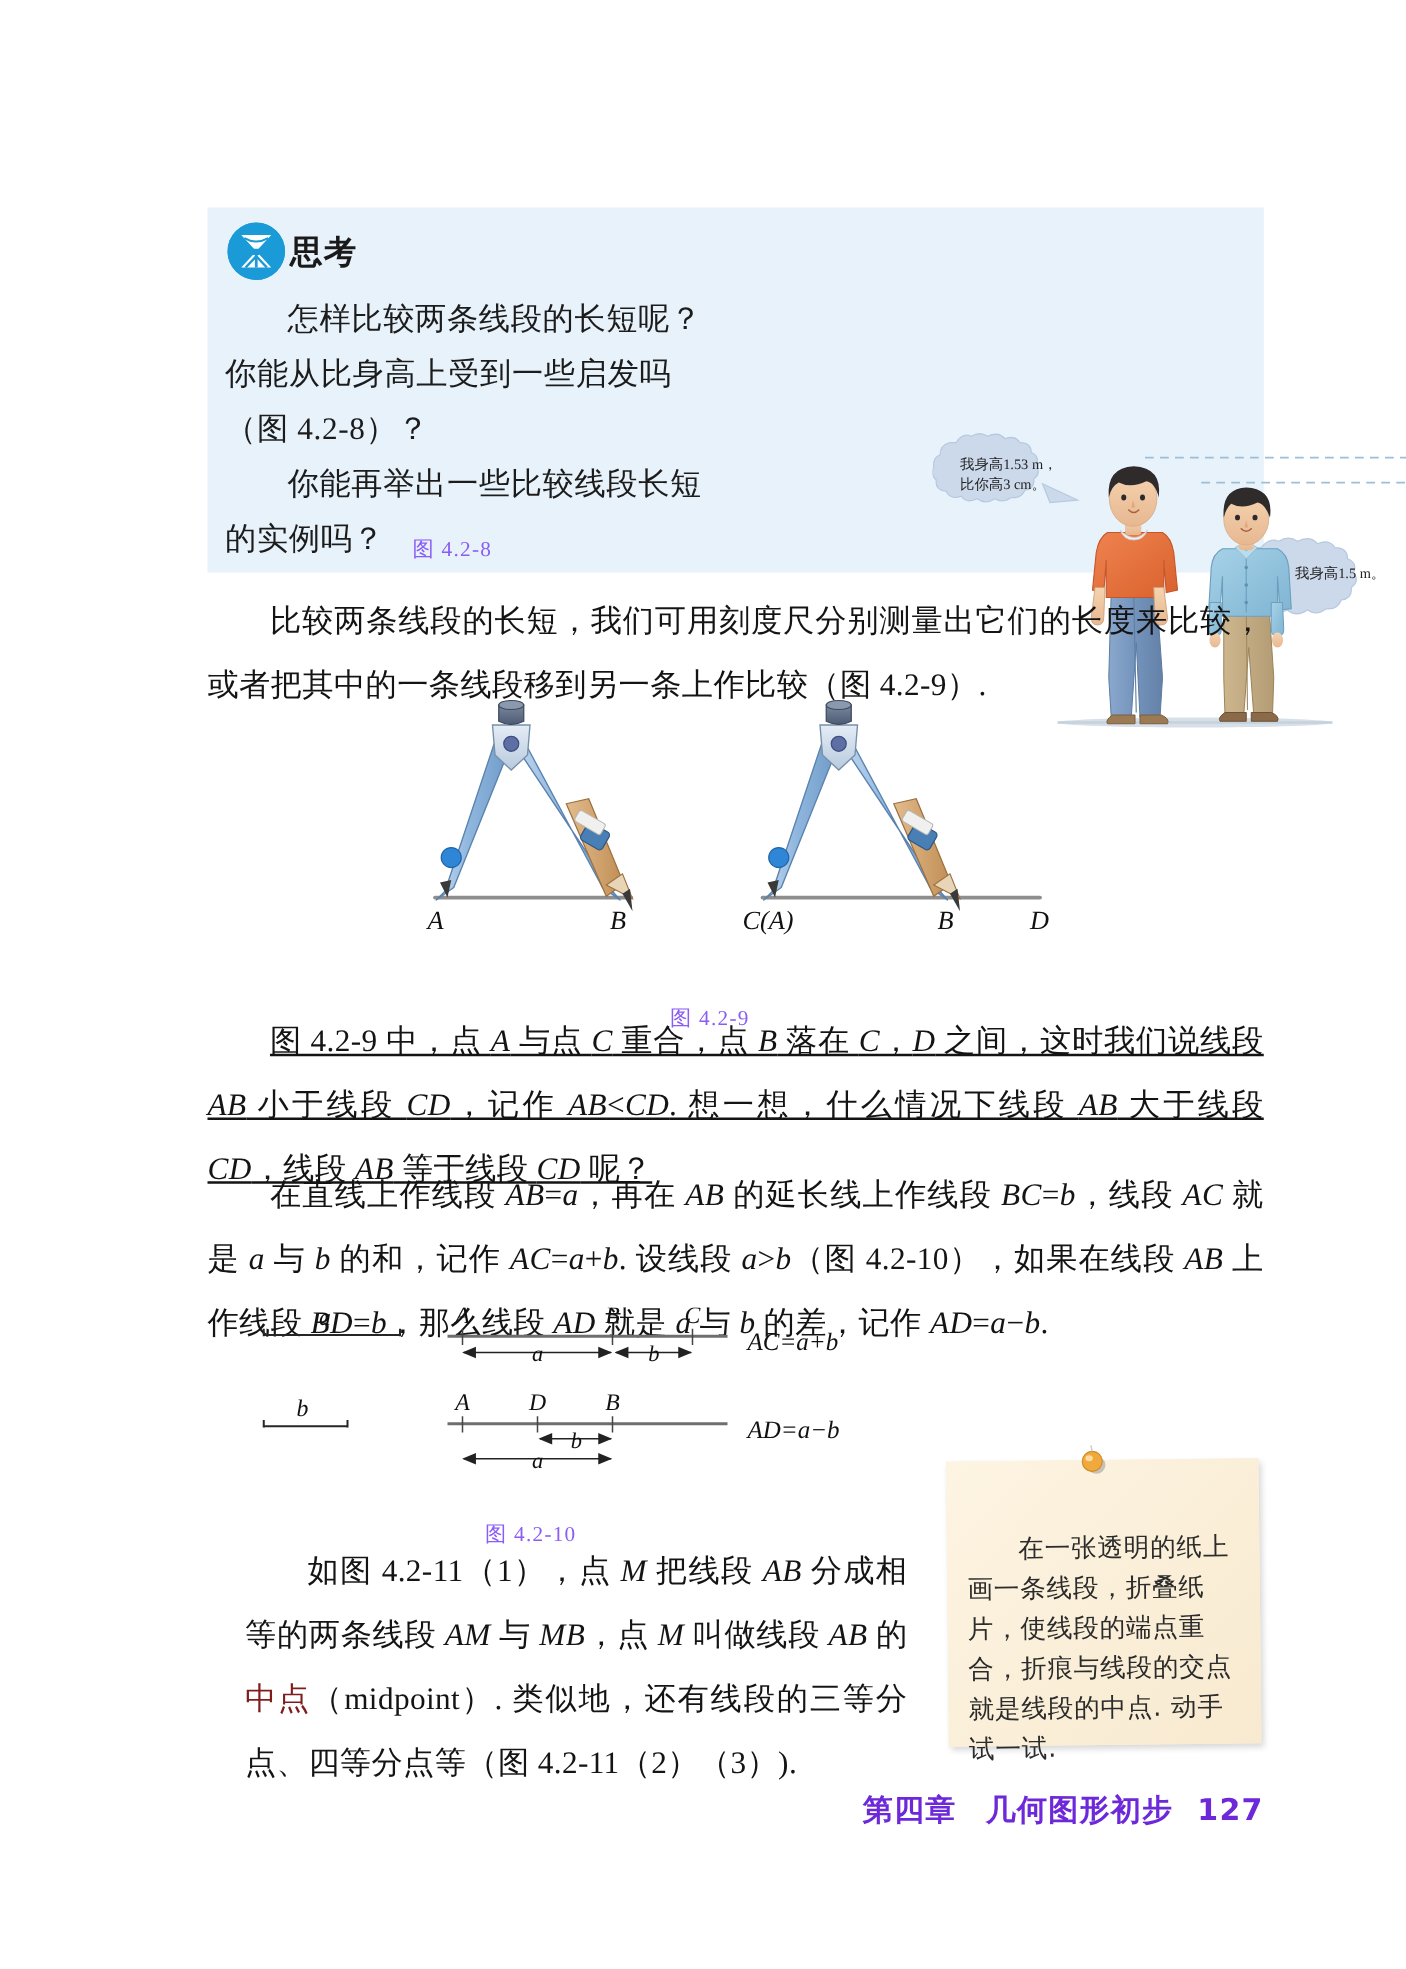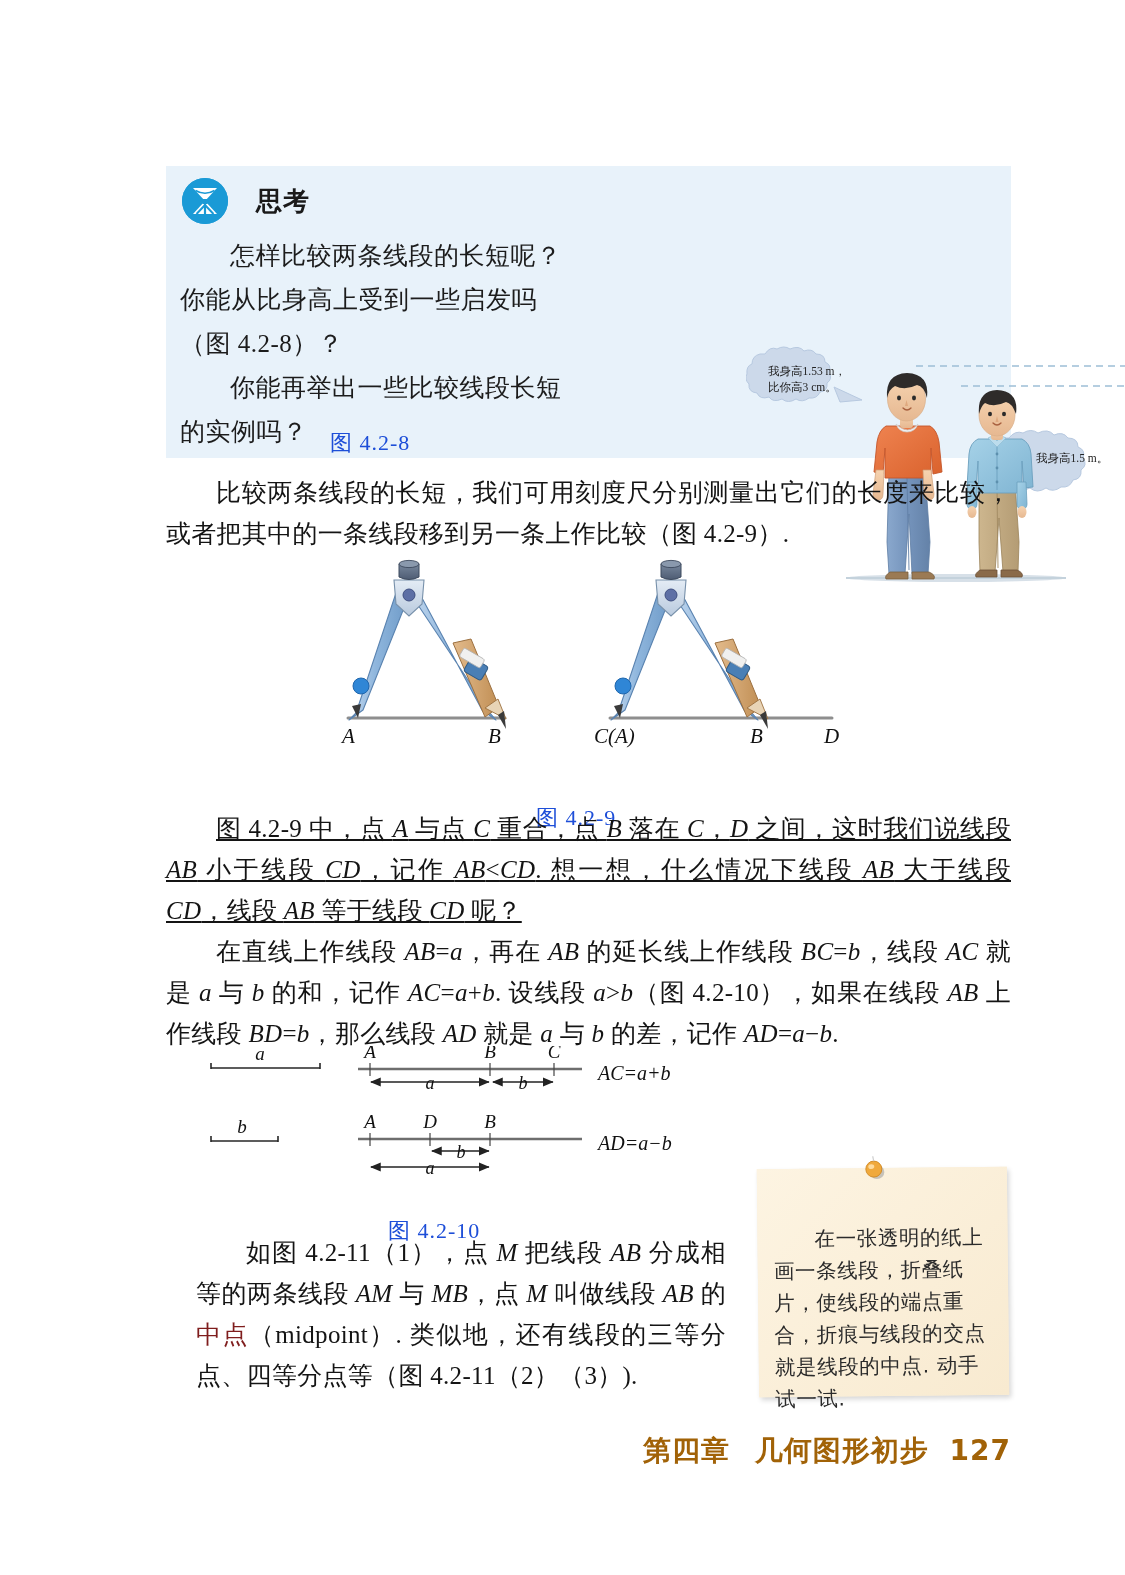--- a/index.html
+++ b/index.html
@@ -32,21 +32,21 @@
     height: 292px;
     background: #e8f2fa;
     box-sizing: border-box;
   }
   .think-header {
     position: absolute;
     left: 16px;
     top: 12px;
     display: flex;
     align-items: center;
-    gap: 28px;
+    gap: 4px;
   }
   .think-icon {
     width: 46px;
     height: 46px;
     border-radius: 50%;
     background: #1a9ad6;
     position: relative;
     display: block;
   }
   .think-icon svg { display:block; }
@@ -73,35 +73,35 @@
   
   .illus {
     position: absolute;
     left: 580px;
     top: 176px;
     width: 425px;
     height: 250px;
   }
   .fig-caption {
     position: absolute;
-    font-size: 22px;
+    font-size: 17px;
     letter-spacing: 1px;
-    color: #1d4ed8;
+    color: #8b5cf6;
     font-family: "Liberation Serif", serif;
     white-space: nowrap;
   }
   .cap-28 { left: 744px; top: 428px; }
   .cap-29 { left: 536px; top: 760px; margin-top: 43px; }
   .cap-210 { left: 388px; top: 1192px; margin-top: 24px; }
 
   
   .para {
     position: absolute;
     font-size: 25px;
-    line-height: 41px;
+    line-height: 51px;
     letter-spacing: 0.3px;
     color: #141414;
     text-align: justify;
   }
   .para i, .para em { font-style: italic; font-family: "Liberation Serif", serif; }
   .p1 { left: 166px; top: 472px; width: 845px; }
   .p2 { left: 166px; top: 808px; width: 845px; text-decoration: underline; }
   .p3 { left: 166px; top: 931px; width: 845px; }
   .p4 { left: 196px; top: 1232px; width: 530px; }
   .hl { color: #7f1d1d; }
@@ -160,24 +160,24 @@
     text-indent: 2em;
   }
 
   
   .footer {
     position: absolute;
     left: 0;
     top: 1432px;
     width: 1011px;
     text-align: right;
-    font-size: 28px;
+    font-size: 24px;
     font-family: "DejaVu Sans", sans-serif;
     font-weight: bold;
-    color: #a16207;
+    color: #6d28d9;
     letter-spacing: 1px;
   }
   .footer .pg { margin-left: 10px; }
 
   svg text { font-family: "Liberation Serif", serif; }
 </style>
 </head>
 <body>
 
 <div class="page">

